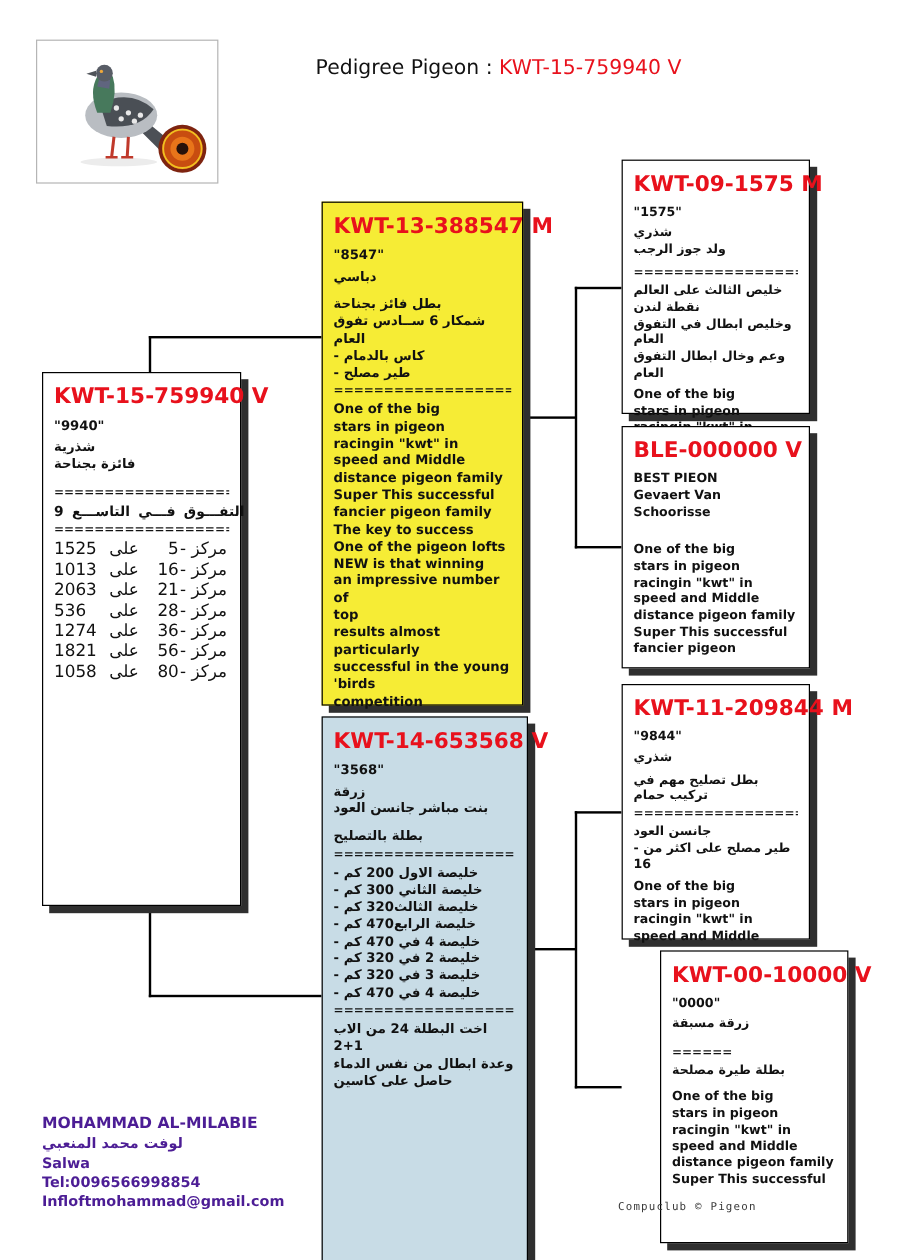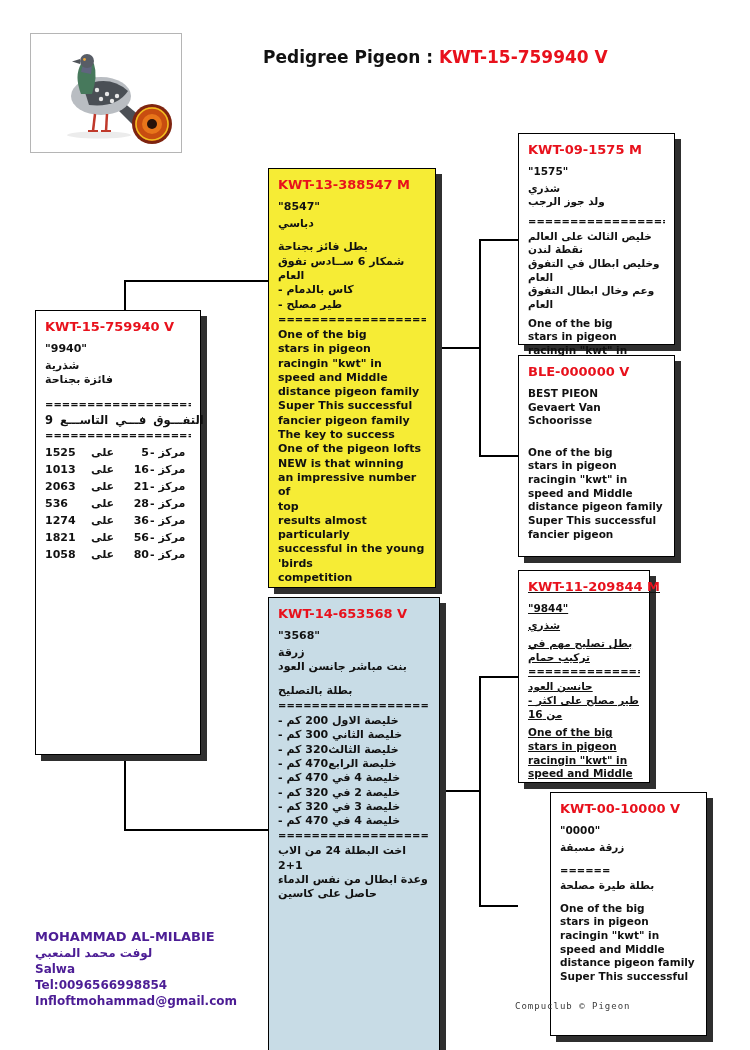--- a/index.html
+++ b/index.html
@@ -1,46 +1,46 @@
 <!DOCTYPE html>
 <html><head>
 <meta charset="utf-8">
 <style>
   html,body{margin:0;padding:0;background:#ffffff;}
   .page{
     position:relative;width:750px;height:1050px;background:#fff;
     font-family:"DejaVu Sans", sans-serif;overflow:hidden;
     outline:1px solid #cfcfcf;margin:0 auto;
   }
-  .main-title{position:absolute;left:263px;top:47px;font-size:17px;font-weight:700;color:#111;white-space:nowrap;}
+  .main-title{position:absolute;left:263px;top:47px;font-size:17px;font-weight:400;color:#111;white-space:nowrap;}
   .main-title .red{color:#e8111c;}
   .photo-box{position:absolute;left:30px;top:33px;width:150px;height:118px;background:#fff;border:1px solid #b5b5b5;}
   .box{
     position:absolute;background:#fff;border:1px solid #000;
     box-shadow:6px 6px 0 #2f2f2f;box-sizing:border-box;
     padding:8px 9px;font-size:11px;line-height:1.3;color:#111;
   }
   .subject{left:35px;top:310px;width:166px;height:445px;}
   .sire{left:268px;top:168px;width:168px;height:420px;background:#f6ec35;}
   .dam{left:268px;top:597px;width:172px;height:550px;background:#c8dce6;}
   .gp1{left:518px;top:133px;width:157px;height:212px;}
   .gp2{left:518px;top:355px;width:157px;height:202px;}
-  .gp3{left:518px;top:570px;width:132px;height:213px;text-decoration:underline;}
+  .gp3{left:518px;top:570px;width:157px;height:213px;}
   .gp4{left:514px;top:792px;width:157px;height:244px;margin-left:36px;}
-  .box-id{color:#e8111c;font-weight:700;font-size:13px;margin-bottom:6px;white-space:nowrap;}
+  .box-id{color:#e8111c;font-weight:700;font-size:18px;margin-bottom:6px;white-space:nowrap;}
   .ring{font-weight:700;margin-bottom:3px;}
   .txt{font-weight:700;}
   .pre{white-space:pre-line;font-weight:700;}
   .small{font-size:10.5px;}
   .gap{height:9px;}
   .gap-s{height:5px;}
   .divider{font-weight:700;font-size:10px;white-space:nowrap;overflow:hidden;line-height:1.2;margin:2px 0;}
   .heading-row{display:flex;gap:7px;font-weight:700;font-size:11.5px;margin:2px 0;}
   .results{margin-top:1px;}
-  .rrow{display:grid;grid-template-columns:46px 32px 26px auto;font-weight:700;font-size:11px;line-height:17px;}
+  .rrow{display:grid;grid-template-columns:46px 32px 26px auto;font-weight:400;font-size:14px;line-height:17px;}
   .rrow .c3{text-align:right;}
   .rrow .c4{margin-left:1px;}
   .line{position:absolute;background:#000;}
   .contact{position:absolute;left:35px;top:929px;font-weight:700;font-size:12px;line-height:16px;color:#4c1d95;}
   .footer-credit{position:absolute;left:515px;top:1001px;font-family:"DejaVu Sans Mono",monospace;font-size:9px;letter-spacing:1px;color:#3a3a3a;}
 </style>
 </head>
 <body>
 
 <div class="page">

